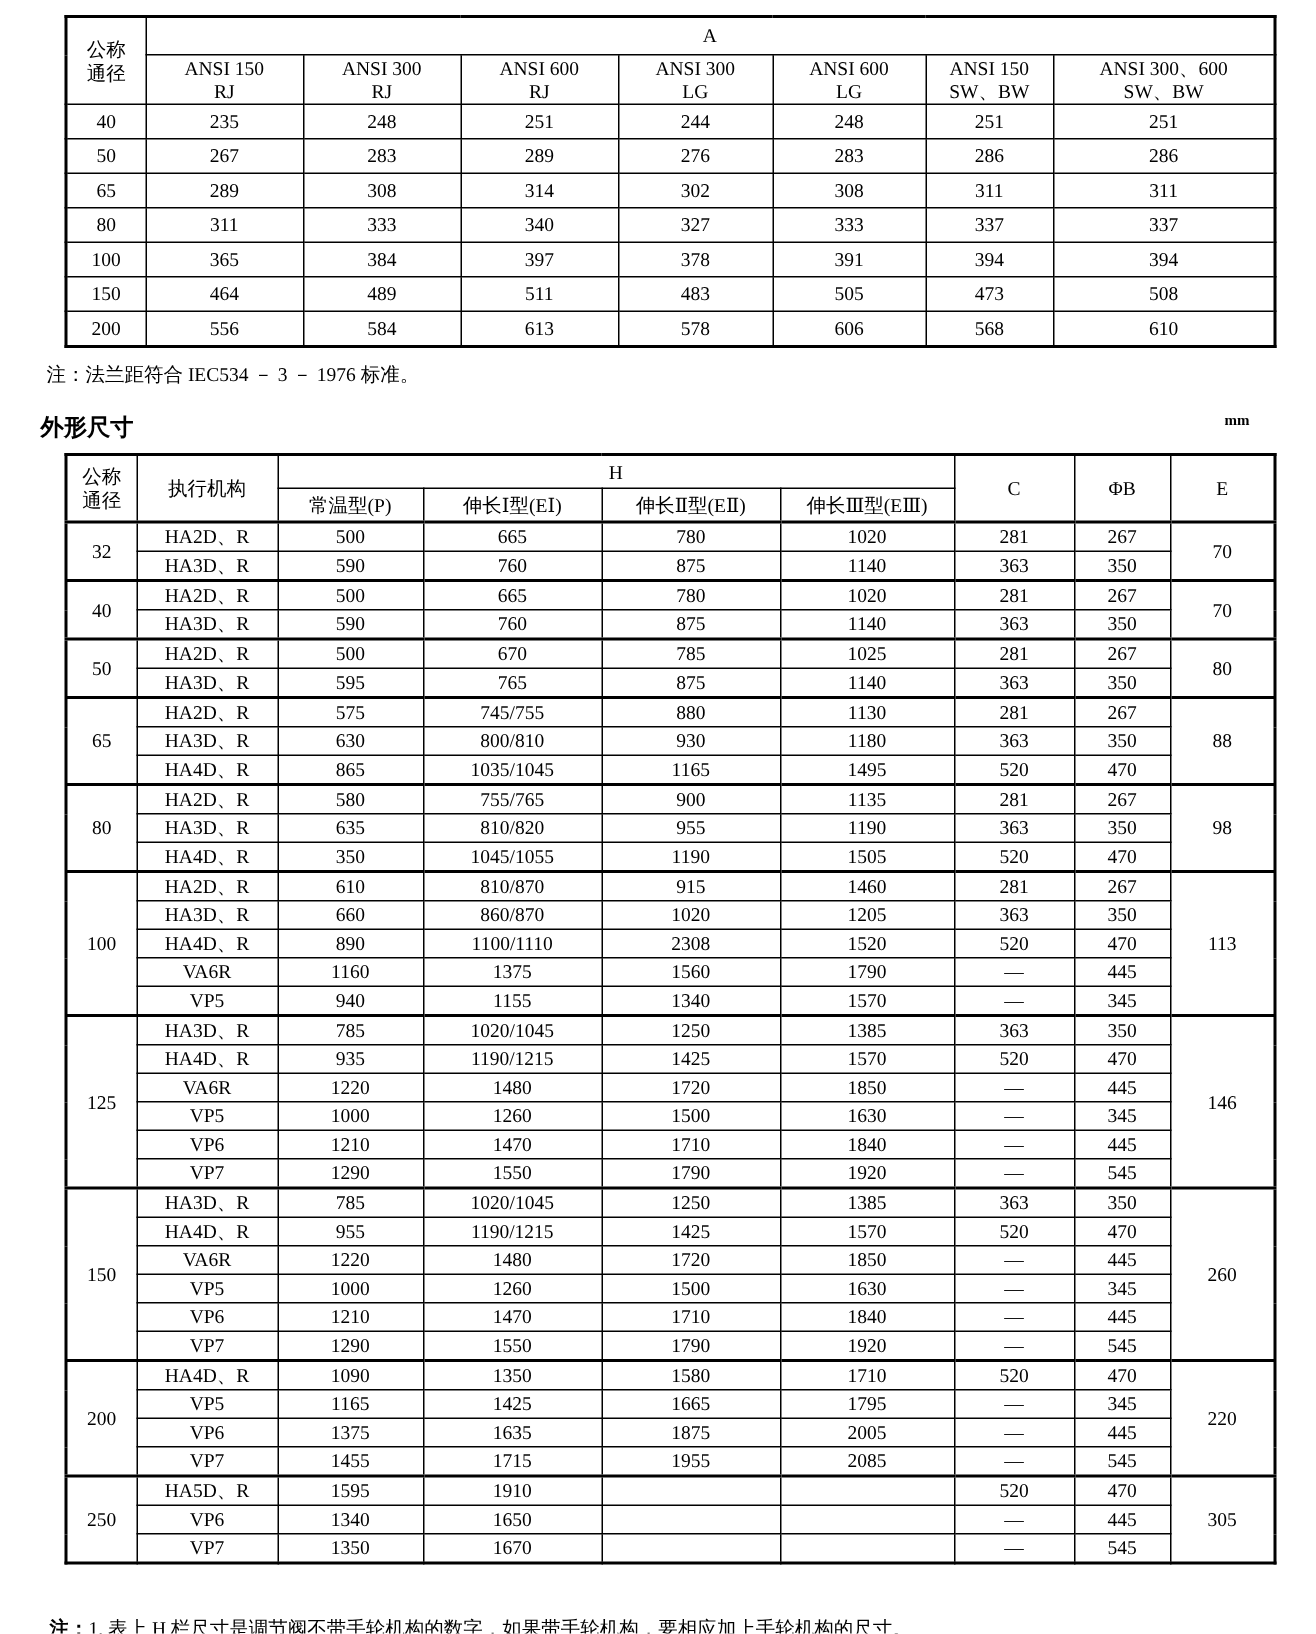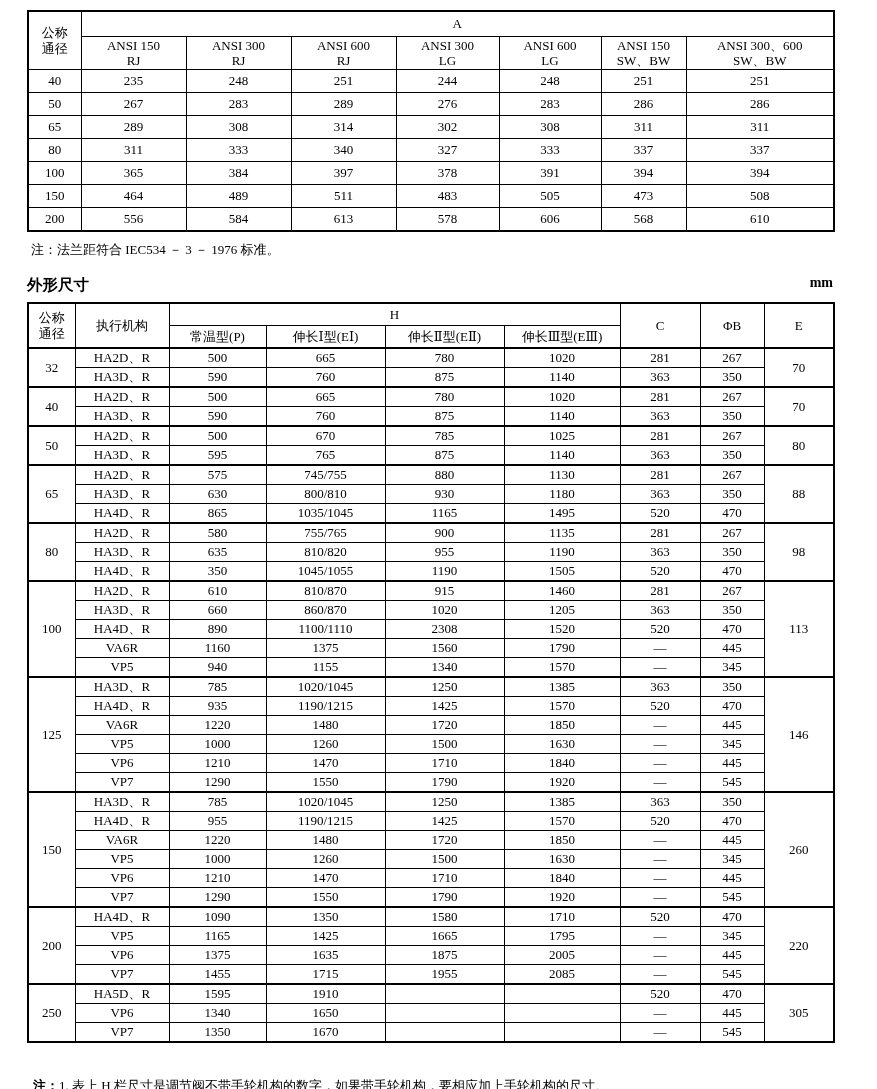--- a/index.html
+++ b/index.html
@@ -1,21 +1,21 @@
 <!DOCTYPE html>
 <html><head>
 <meta charset="utf-8">
 <style>
   html,body{margin:0;padding:0;background:#fff;color:#000;}
   body{
     width:877px;height:1089px;box-sizing:border-box;
     padding:10px 44px 0 27px;
     font-family:"Liberation Serif","DejaVu Serif",serif;
   }
-  .doc-table{border-collapse:collapse;width:806px;table-layout:fixed;}
+  .doc-table{border-collapse:collapse;width:806px;table-layout:fixed;margin-left:16px;}
   .doc-table th,.doc-table td{
     border:1px solid #000;text-align:center;vertical-align:middle;
     padding:0 2px;font-weight:normal;overflow:hidden;
   }
   .doc-table{border:2px solid #000;}
   .t1{font-size:13px;}
   .t1 .t1-h1 th{height:24px;}
   .t1 .t1-h2 th{height:32px;line-height:15px;}
   .t1 tbody td{height:22px;}
   .t1 th.corner{line-height:16px;}
@@ -26,21 +26,21 @@
   .t2 tbody tr.group-start td{border-top:2px solid #000;}
   .note1{margin:9px 0 0 4px;font-size:13px;}
   .section-row{
     margin:16px 0 6px 0;display:flex;justify-content:space-between;
     align-items:flex-start;width:806px;
   }
   .section-title{
     font-family:"Liberation Sans","DejaVu Sans",sans-serif;
     font-weight:bold;font-size:15.5px;
   }
-  .unit{font-weight:bold;font-size:14px;}
+  .unit{font-weight:bold;font-size:10px;}
   .notes{margin-top:34px;font-size:13px;width:806px;}
   .note-line{margin:0 0 13px 6px;}
   .note-label{font-family:"Liberation Sans","DejaVu Sans",sans-serif;font-weight:bold;}
 </style>
 </head>
 <body>
 
 <div class="page">
 
   <table class="doc-table t1">

